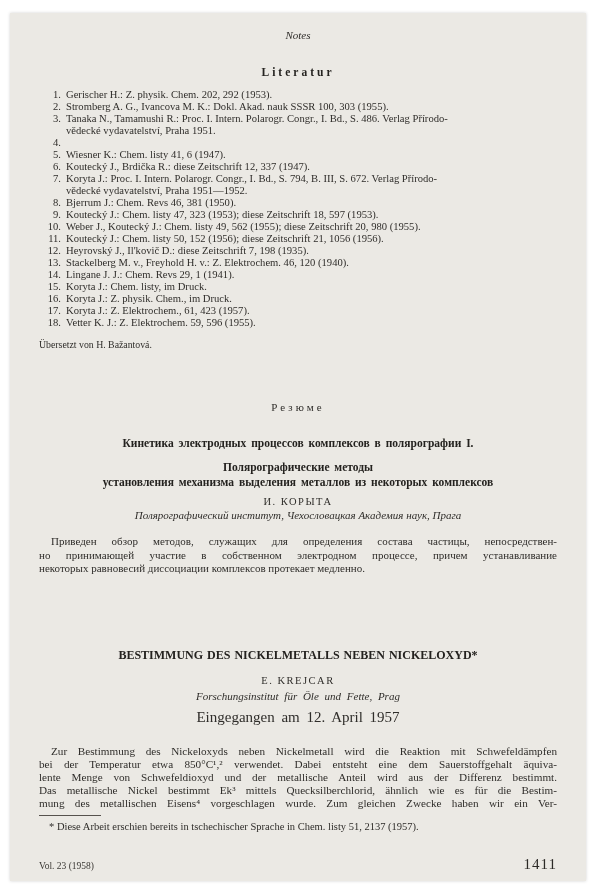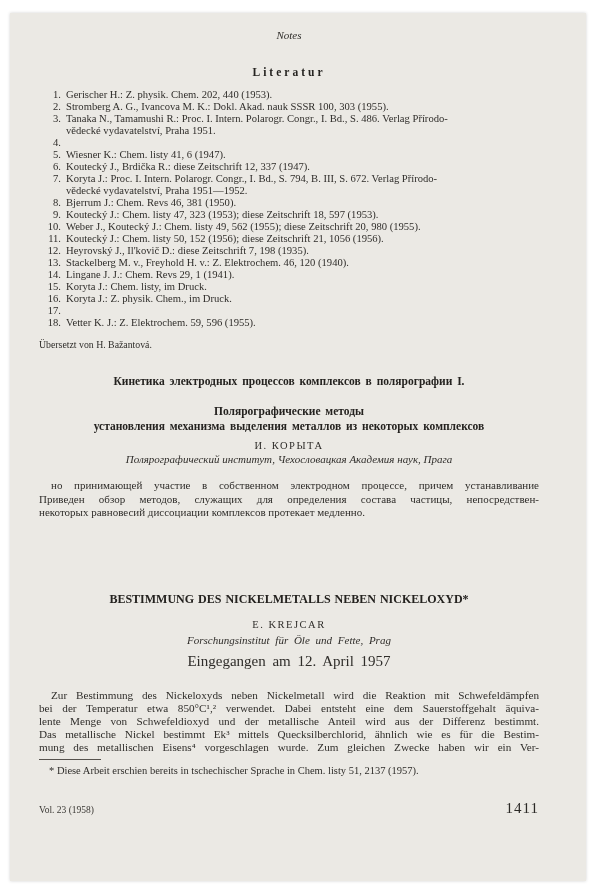--- a/index.html
+++ b/index.html
@@ -1,32 +1,32 @@
 <!DOCTYPE html>
 <html><head>
 <meta charset="utf-8">
 <style>
   html,body{margin:0;padding:0;background:#ffffff;}
   body{width:600px;height:895px;position:relative;font-family:"Liberation Serif","DejaVu Serif",serif;}
   .page{
     position:absolute;left:10px;top:13px;width:576px;height:868px;
     background:#ebe9e4;color:#2f2d2a;box-shadow:0 0 3px rgba(0,0,0,.18);
-    box-sizing:border-box;padding:16px 47px 0 29px;overflow:hidden;
+    box-sizing:border-box;padding:16px 29px 0 29px;overflow:hidden;
   }
   .center{text-align:center;}
   .notes{font-style:italic;font-size:11px;line-height:13px;}
   .lit-heading{margin-top:24px;font-size:11.5px;font-weight:bold;letter-spacing:3px;color:#262421;}
   .ref-list{margin-top:11px;font-size:10.6px;line-height:12px;}
   .ref-line{display:flex;}
   .ref-num{width:22px;text-align:right;flex:0 0 22px;}
   .ref-text{margin-left:5px;}
   .translator{margin-top:10px;font-size:9.8px;line-height:12px;}
   .resume-heading{margin-top:50px;font-size:11px;letter-spacing:3px;}
   .ru-title1{margin-top:23px;font-weight:bold;font-size:11.5px;line-height:14px;color:#24221f;word-spacing:2px;}
-  .ru-title2{margin-top:16px;font-weight:bold;font-size:11.5px;line-height:14px;color:#24221f;word-spacing:2px;}
+  .ru-title2{margin-top:10px;font-weight:bold;font-size:11.5px;line-height:14px;color:#24221f;word-spacing:2px;}
   .ru-title3{margin-top:1px;font-weight:bold;font-size:11.5px;line-height:14px;color:#24221f;word-spacing:2px;}
   .ru-author{margin-top:7px;font-size:10.5px;letter-spacing:1.5px;}
   .ru-affil{margin-top:1px;font-style:italic;font-size:11px;line-height:14px;}
   .para{font-size:11px;line-height:13.5px;}
   .ru-abstract{margin-top:13px;}
   .para > div{text-align:justify;text-align-last:justify;}
   .para.last-left > div:last-of-type{text-align-last:auto;}
   .para > div:first-of-type{text-indent:12px;}
   .de-title{margin-top:72px;font-weight:bold;font-size:12px;line-height:15px;color:#24221f;word-spacing:1px;}
   .de-author{margin-top:12px;font-size:10.5px;letter-spacing:1.5px;}
@@ -45,21 +45,21 @@
 <div class="page">
 
   <div class="notes center">Notes</div>
 
   <div class="lit-heading center">Literatur</div>
 
   <div class="ref-list">
 
       <div class="ref-line">
         <span class="ref-num">1.</span>
-        <span class="ref-text">Gerischer H.: Z. physik. Chem. 202, 440 (1953).</span>
+        <span class="ref-text">Gerischer H.: Z. physik. Chem. 202, 292 (1953).</span>
       </div>
 
       <div class="ref-line">
         <span class="ref-num">2.</span>
         <span class="ref-text">Stromberg A. G., Ivancova M. K.: Dokl. Akad. nauk SSSR 100, 303 (1955).</span>
       </div>
 
       <div class="ref-line">
         <span class="ref-num">3.</span>
         <span class="ref-text">Tanaka N., Tamamushi R.: Proc. I. Intern. Polarogr. Congr., I. Bd., S. 486. Verlag Přírodo-</span>
@@ -134,43 +134,45 @@
         <span class="ref-text">Koryta J.: Chem. listy, im Druck.</span>
       </div>
 
       <div class="ref-line">
         <span class="ref-num">16.</span>
         <span class="ref-text">Koryta J.: Z. physik. Chem., im Druck.</span>
       </div>
 
       <div class="ref-line">
         <span class="ref-num">17.</span>
+        <span class="ref-text">Koryta J.: Z. Elektrochem., 61, 423 (1957).</span>
       </div>
 
       <div class="ref-line">
         <span class="ref-num">18.</span>
         <span class="ref-text">Vetter K. J.: Z. Elektrochem. 59, 596 (1955).</span>
       </div>
     </div>
 
   <div class="translator">Übersetzt von H. Bažantová.</div>
 
+  <div class="resume-heading center">Резюме</div>
 
   <div class="ru-title1 center">Кинетика электродных процессов комплексов в полярографии I.</div>
   <div class="ru-title2 center">Полярографические методы</div>
   <div class="ru-title3 center">установления механизма выделения металлов из некоторых комплексов</div>
 
   <div class="ru-author center">И. КОРЫТА</div>
   <div class="ru-affil center">Полярографический институт, Чехословацкая Академия наук, Прага</div>
 
   <div class="para ru-abstract last-left">
 
+      <div>Приведен обзор методов, служащих для определения состава частицы, непосредствен-</div>
+
       <div>но принимающей участие в собственном электродном процессе, причем устанавливание</div>
-
-      <div>Приведен обзор методов, служащих для определения состава частицы, непосредствен-</div>
 
       <div>некоторых равновесий диссоциации комплексов протекает медленно.</div>
     </div>
 
   <div class="de-title center">BESTIMMUNG DES NICKELMETALLS NEBEN NICKELOXYD*</div>
   <div class="de-author center">E. KREJCAR</div>
   <div class="de-affil center">Forschungsinstitut für Öle und Fette, Prag</div>
   <div class="de-received center">Eingegangen am 12. April 1957</div>
 
   <div class="para de-body">

